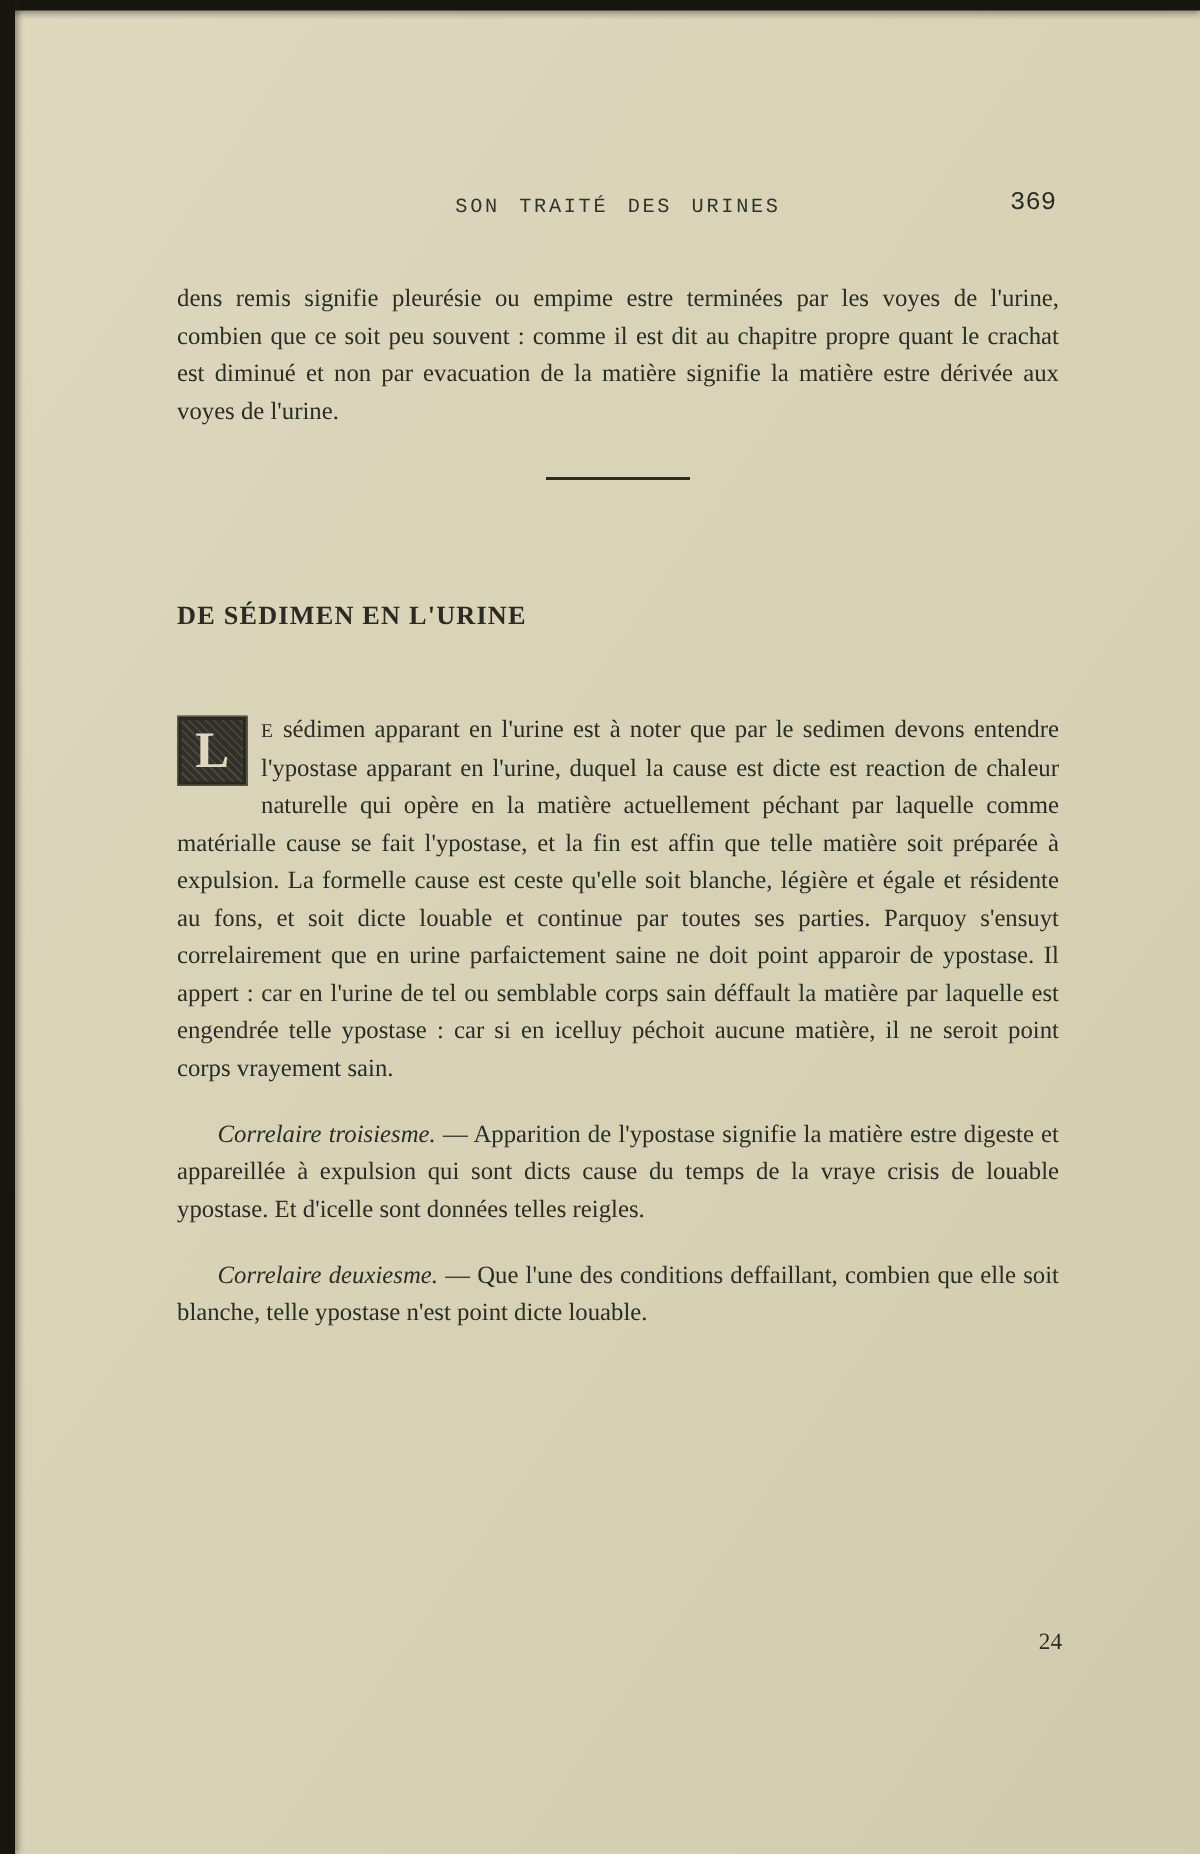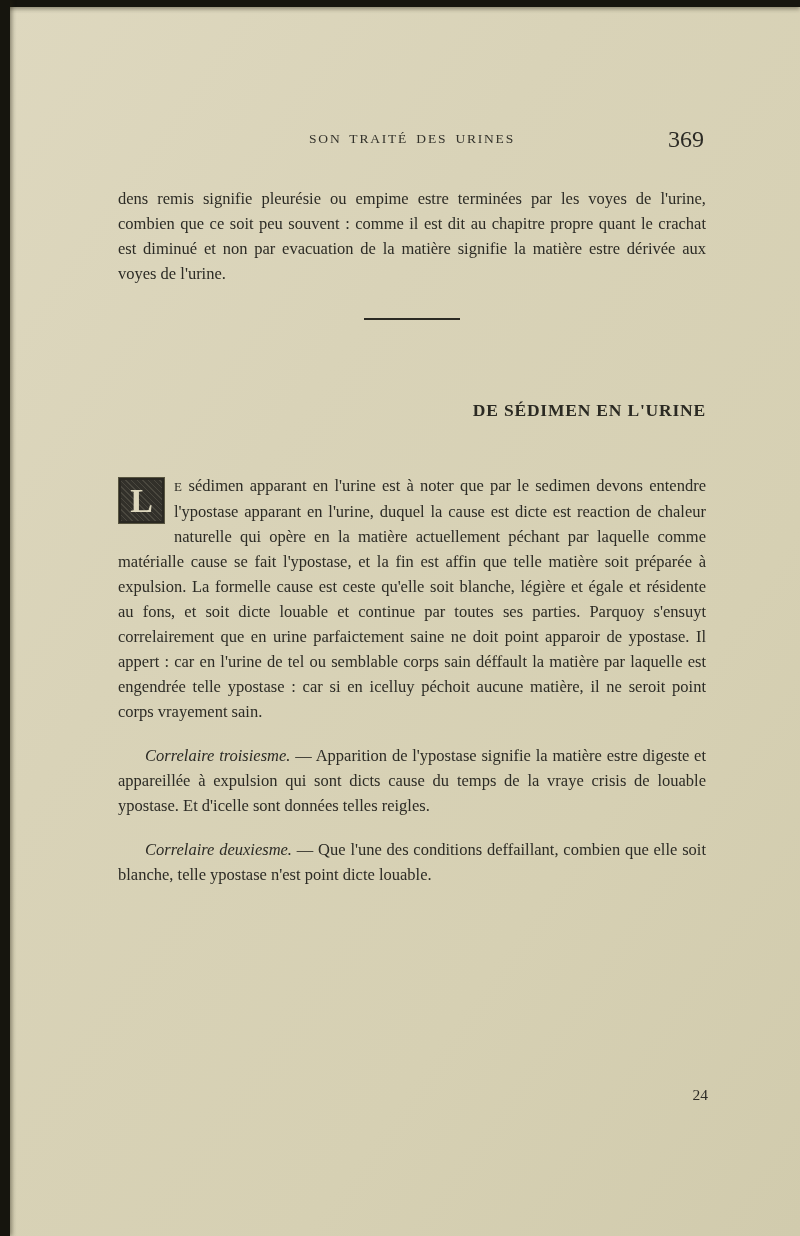--- a/index.html
+++ b/index.html
@@ -36,34 +36,35 @@
     position: absolute;
     left: 118px;
     top: 126px;
     width: 588px;
   }
   .running-header {
     position: relative;
     text-align: center;
     margin-bottom: 36px;
     height: 24px;
+    font-family: Liberation Mono, monospace;
   }
   .running-title {
     display: inline-block;
     font-size: 13.5px;
     letter-spacing: 1.8px;
     word-spacing: 3px;
     color: #33322b;
     padding-top: 5px;
   }
   .page-number {
     position: absolute;
     right: 2px;
     top: 0;
-    font-size: 24px;
+    font-size: 17px;
     color: #2c2b25;
   }
   .body-p {
     margin: 0 0 14px 0;
     font-size: 16.5px;
     line-height: 25px;
     text-align: justify;
   }
   .body-p.indent {
     text-indent: 27px;
@@ -72,21 +73,21 @@
     margin-top: 19px;
   }
   .divider {
     width: 96px;
     border: none;
     border-top: 2px solid #2b2a23;
     margin: 32px auto 80px auto;
   }
   .section-heading {
     margin: 0 0 52px 0;
-    text-align: right;
+    text-align: left;
     font-size: 17.5px;
     font-weight: bold;
     letter-spacing: 0.8px;
     color: #2b2a23;
   }
   .dropcap-p {
     text-indent: 0;
   }
   .dropcap {
     float: left;

